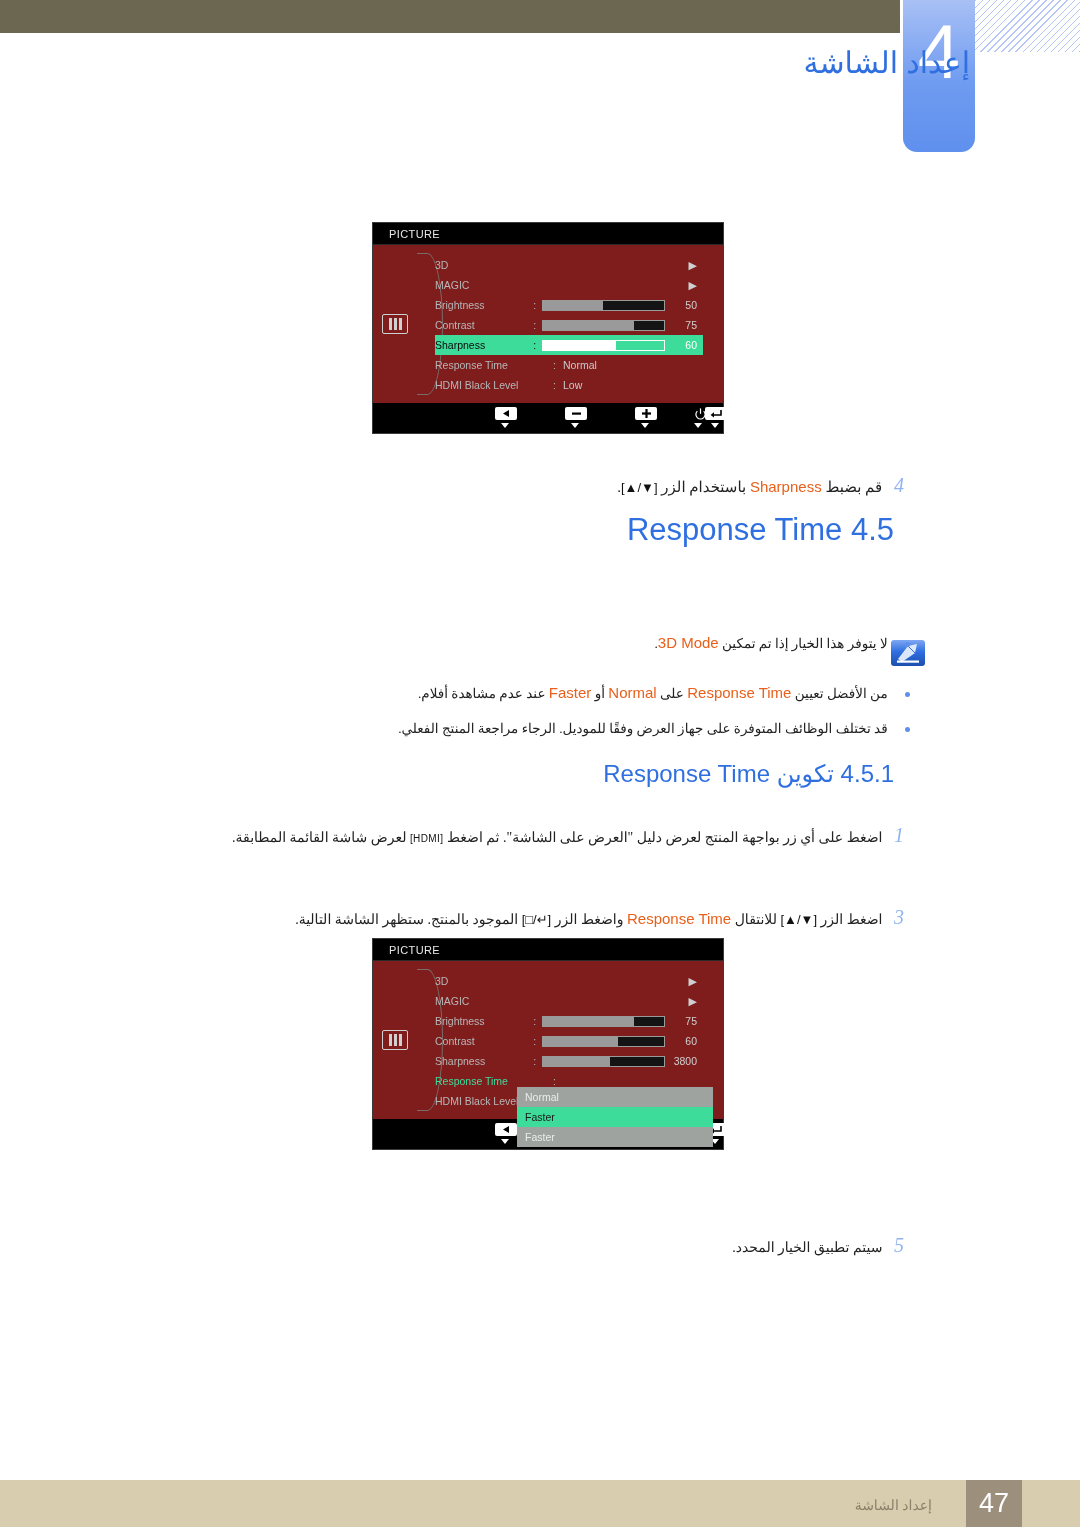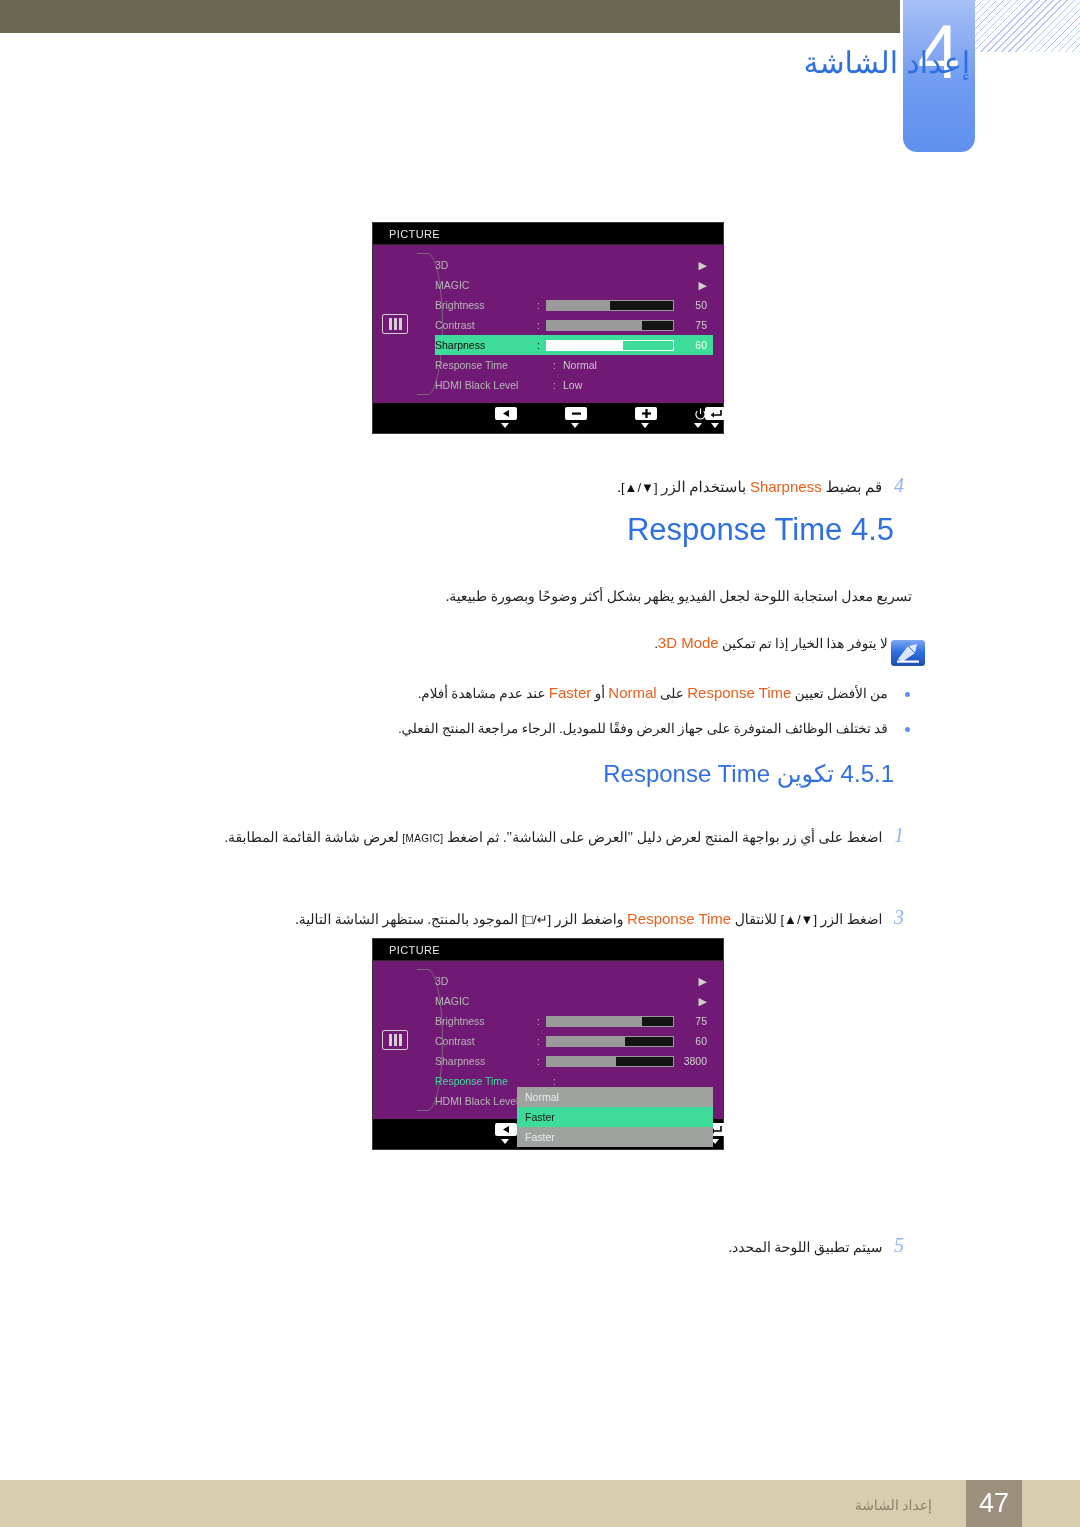--- a/index.html
+++ b/index.html
@@ -46,21 +46,21 @@
     border: 1px solid #3a3a3a;
     color: #d8d8d8;
     font-size: 10.5px;
   }
   .osd-title {
     height: 22px; line-height: 22px; padding-left: 16px;
     background: #000; color: #e8e8e8; font-size: 11px;
     letter-spacing: 0.4px;
     border-bottom: 1px solid #2a2a2a;
   }
-  .osd-body { position: relative; background: #701a75; padding: 10px 0 8px 0; }
+  .osd-body { position: relative; background: #7f1d1d; padding: 10px 10px 8px 0; }
   .osd-rail {
     position: absolute; left: 44px; top: 8px; width: 26px; bottom: 8px;
     border-left: 1px solid #7a7a7a;
     border-radius: 60% 0 0 60% / 50% 0 0 50%;
     border-top: 1px solid #7a7a7a; border-bottom: 1px solid #7a7a7a;
     border-right: none;
     transform: scaleX(-1);
     opacity: 0.85;
     pointer-events: none;
   }
@@ -304,21 +304,20 @@
     <span class="orange ltr">Sharpness</span>
     <span>باستخدام الزر</span>
     <span class="key">[▲/▼]</span><span>.</span>
   </div>
 
   <h2 class="sec" style="right:168px; top:512px; width:780px; font-size:31px;">
     <span class="secnum">4.5</span>
     <span class="ltr">Response Time</span>
   </h2>
 
-  <div class="para" style="right:168px; top:588px; width:780px;">تسريع معدل استجابة اللوحة لجعل الفيديو يظهر بشكل أكثر وضوحًا وبصورة طبيعية.</div>
 
   <div class="noteicon" style="right:155px; top:640px;">
     <svg width="26" height="22" viewBox="0 0 26 22">
       <path d="M3 17 L13 4 L22 2 L20 11 L7 20 Z" fill="#eaf1fe" opacity="0.92"></path>
       <path d="M13 4 L20 11" stroke="#2f6fe0" stroke-width="1" fill="none"></path>
       <rect x="2" y="18.5" width="22" height="2.2" fill="#ffffff"></rect>
     </svg>
   </div>
 
   <div class="bullet" style="right:168px; top:634px; width:610px;">
@@ -345,21 +344,21 @@
 
   <h2 class="sec" style="right:168px; top:760px; width:780px; font-size:24px;">
     <span class="secnum">4.5.1</span>
     <span>تكوين</span>
     <span class="ltr">Response Time</span>
   </h2>
 
   <div class="step" style="right:168px; top:820px; width:760px; font-size:14px;">
     <span class="stepnum">1</span>
     <span>اضغط على أي زر بواجهة المنتج لعرض دليل "العرض على الشاشة". ثم اضغط</span>
-    <span class="key keysm">[MAGIC]</span>
+    <span class="key keysm">[HDMI]</span>
     <span>لعرض شاشة القائمة المطابقة.</span>
   </div>
 
 
   <div class="step" style="right:168px; top:902px; width:760px; font-size:14px;">
     <span class="stepnum">3</span>
     <span>اضغط الزر</span>
     <span class="key">[▲/▼]</span>
     <span>للانتقال</span>
     <span class="orange ltr">Response Time</span>
@@ -471,20 +470,20 @@
             <rect x="5.9" y="0.4" width="1.2" height="5.4" fill="#fff"></rect>
           </svg>
       </div>
       <div class="btncar" style="right:21px;"></div>
     </div>
   </div>
 
 
   <div class="step" style="right:168px; top:1230px; width:760px; font-size:14px;">
     <span class="stepnum">5</span>
-    <span>سيتم تطبيق اللوحة المحدد.</span>
+    <span>سيتم تطبيق الخيار المحدد.</span>
   </div>
 
   <div class="ft-bar"></div>
   <div class="ft-page">47</div>
   <div class="ft-txt">إعداد الشاشة</div>
 
 </div>
 
 </body></html>

